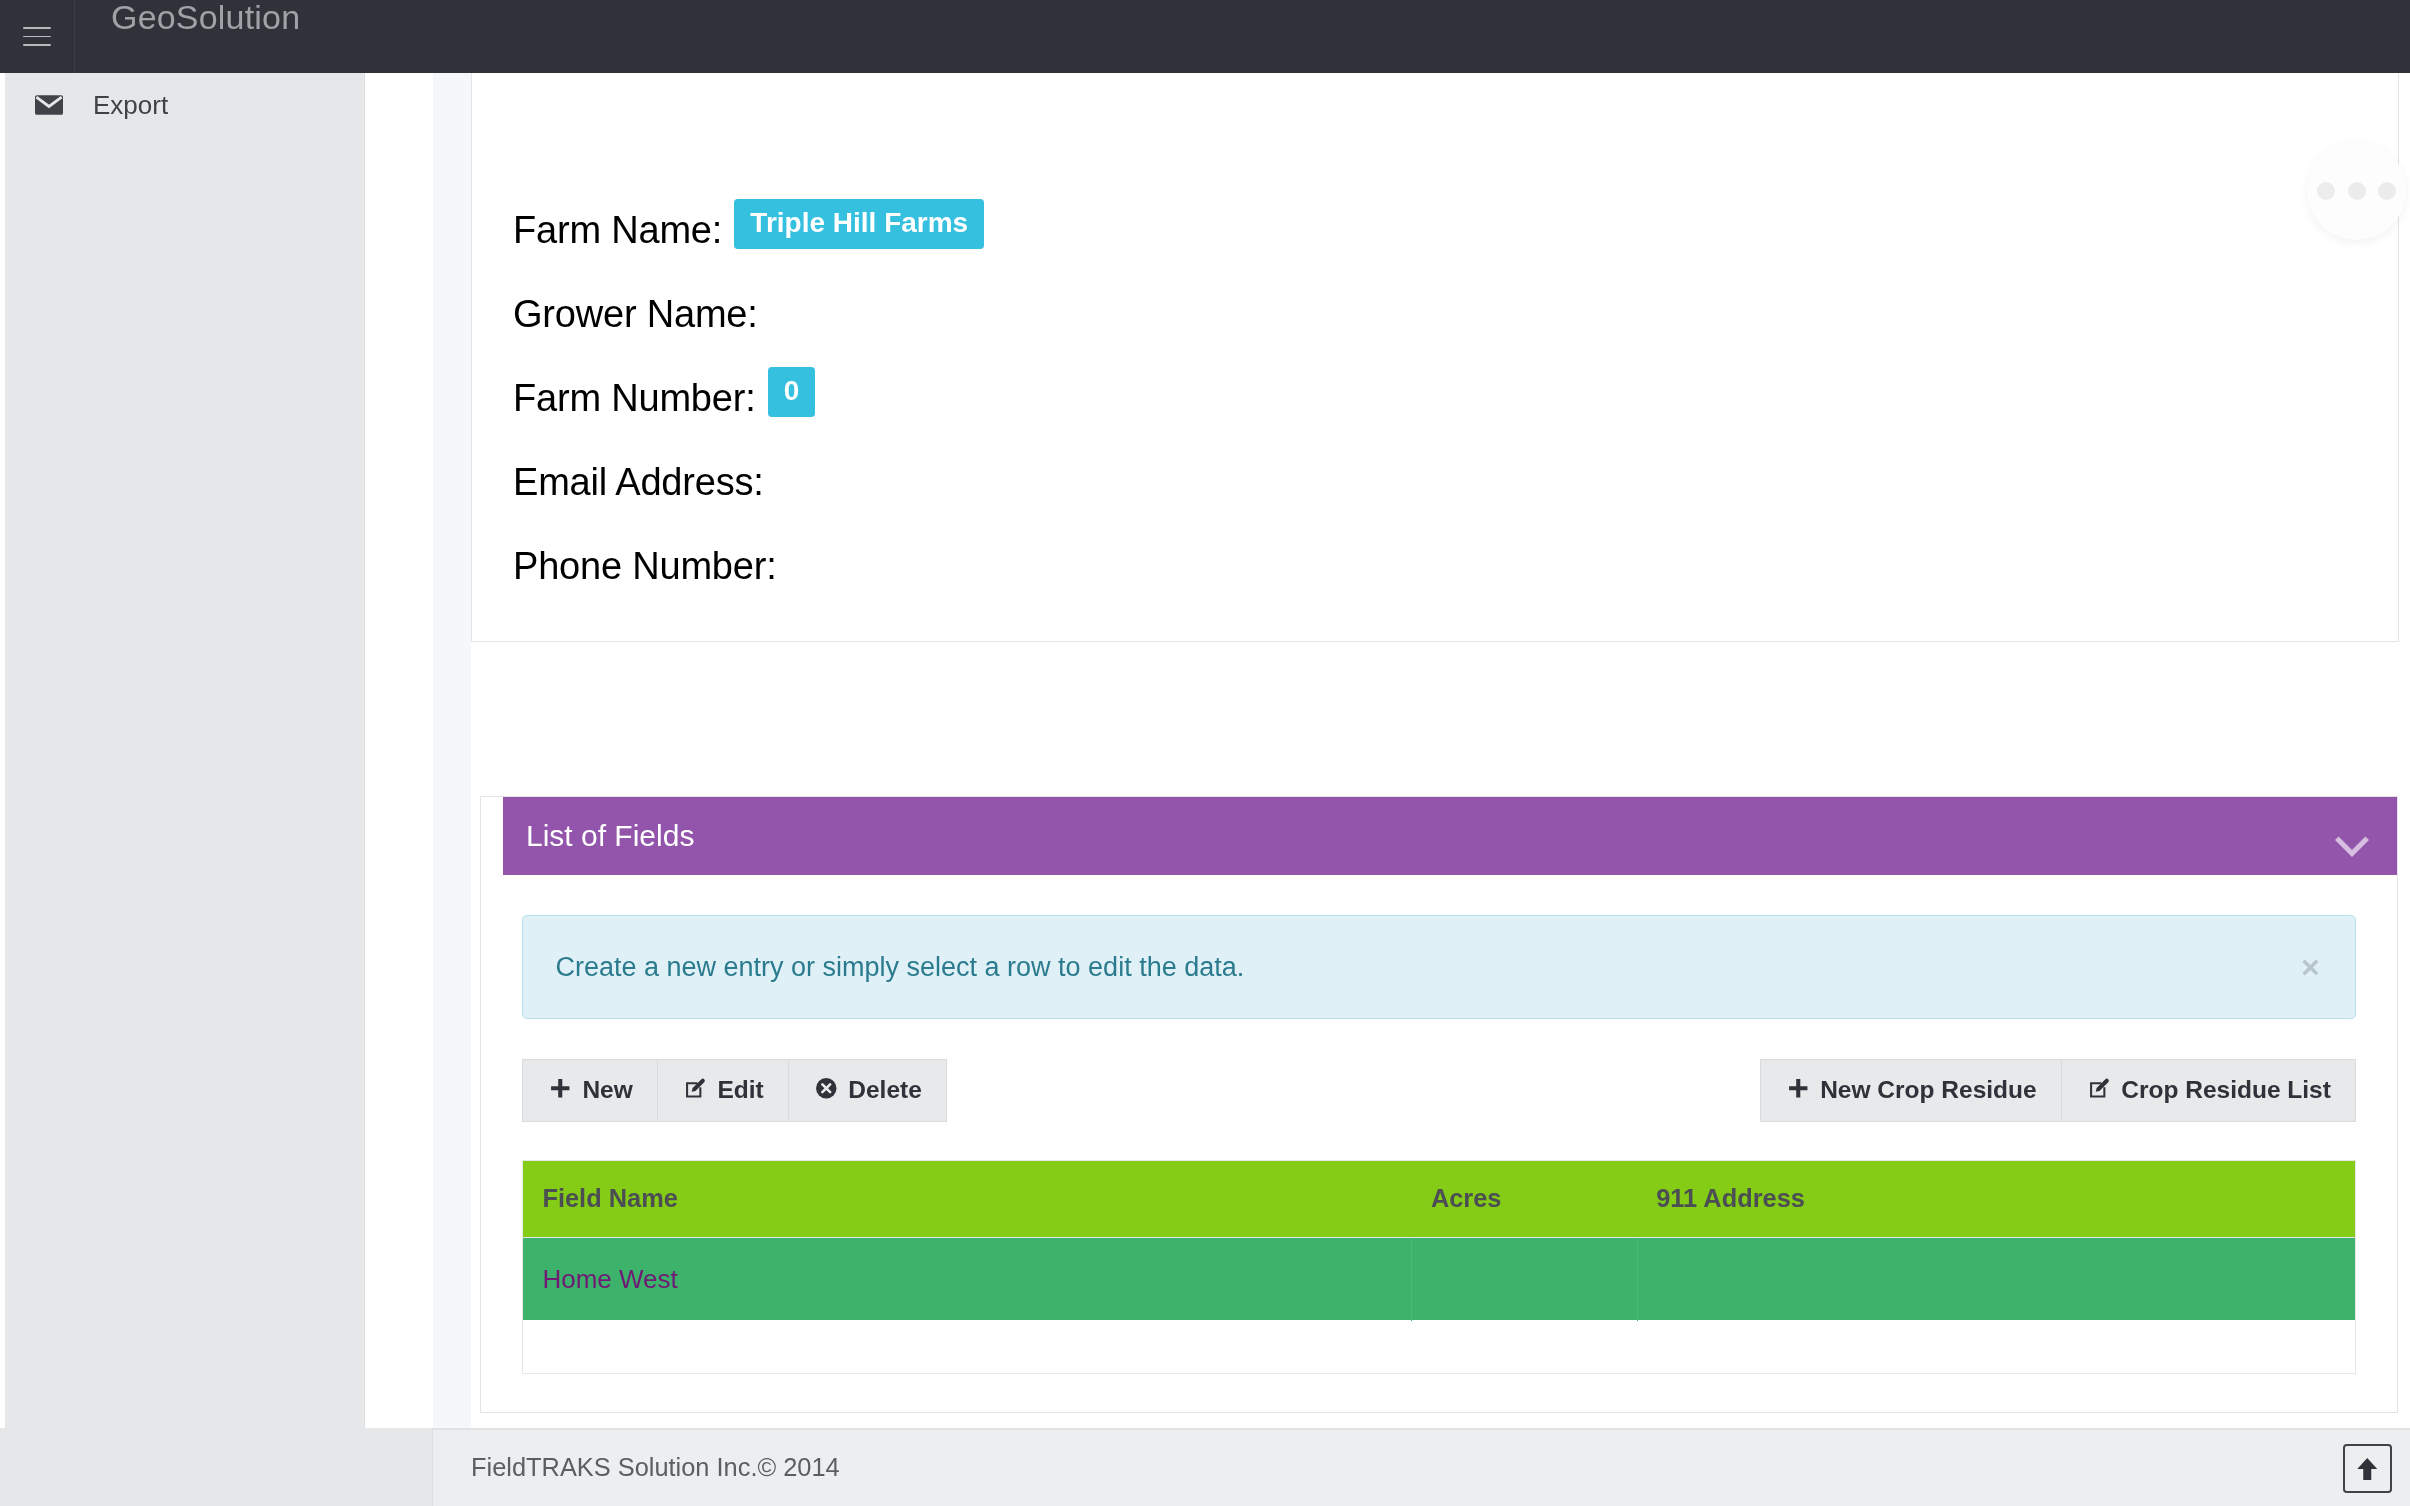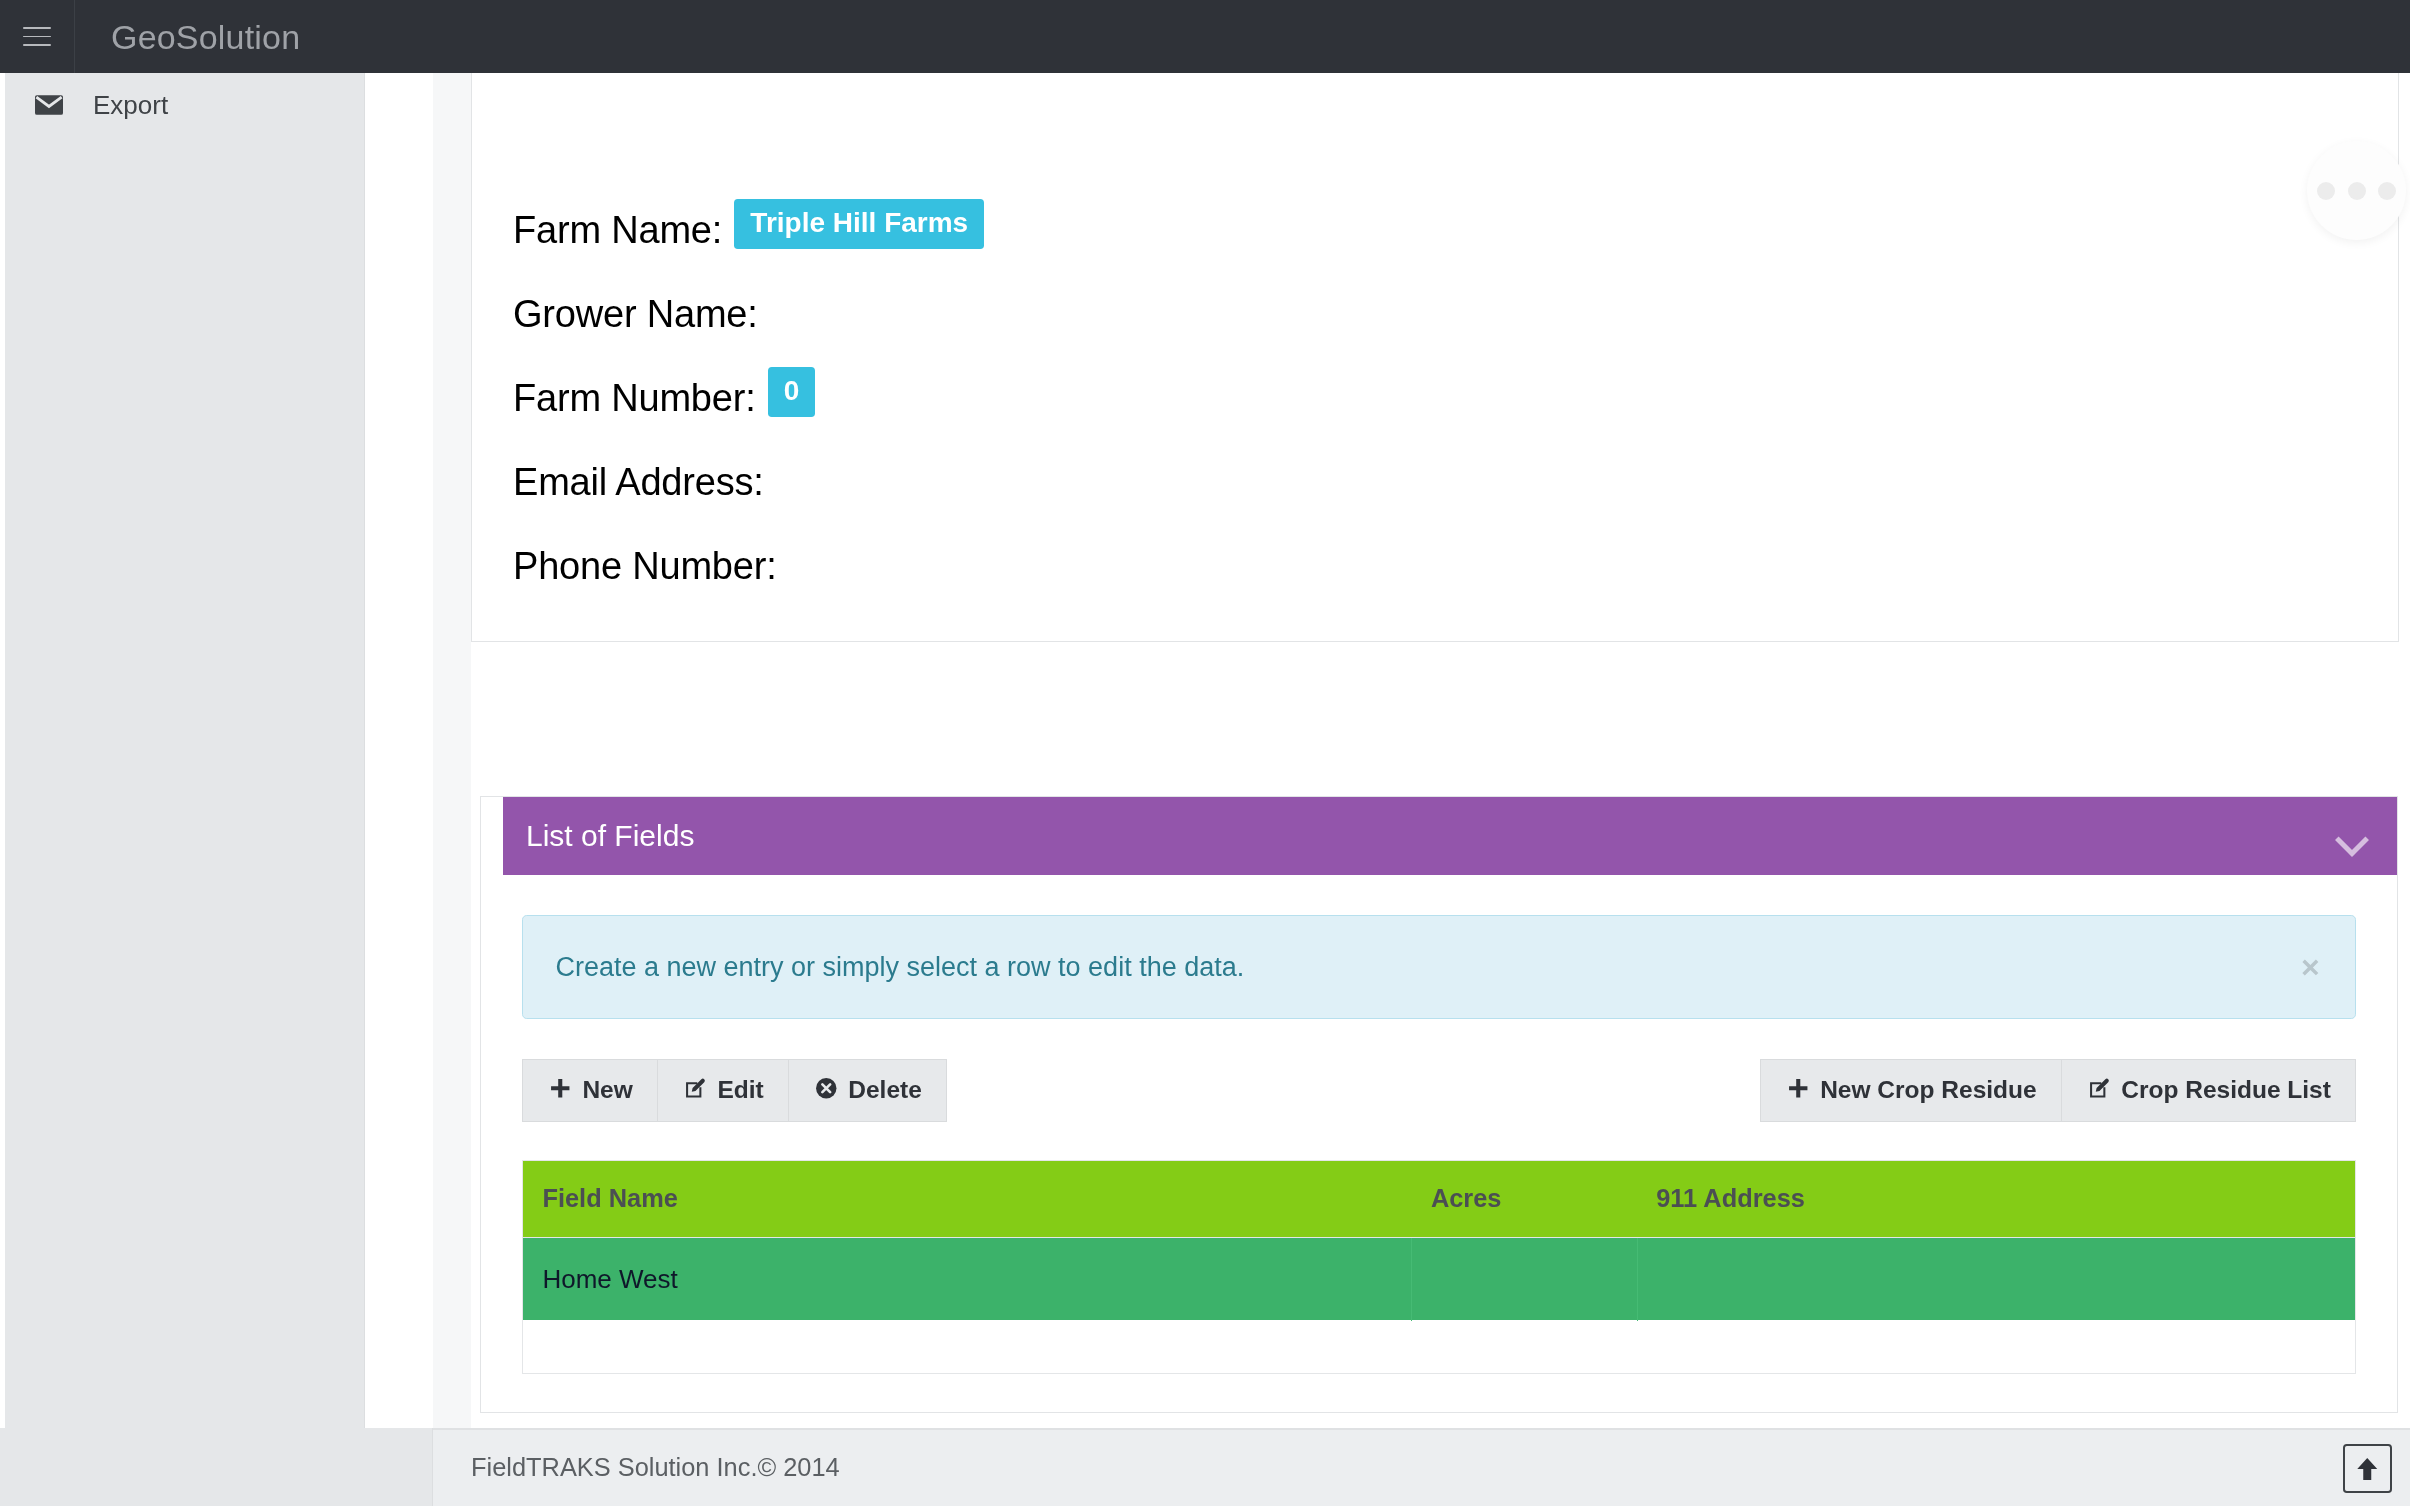--- a/index.html
+++ b/index.html
@@ -13,21 +13,20 @@
   }
 
   
   .navbar {
     position: absolute;
     top: 0; left: 0;
     width: 2411px;
     height: 73px;
     background: #2f3238;
     display: flex;
-    align-items: center;
     z-index: 50;
   }
   .nav-toggle {
     width: 75px;
     height: 73px;
     display: flex;
     align-items: center;
     justify-content: center;
     border-right: 0.9px solid #3c4046;
     cursor: pointer;
@@ -284,21 +283,21 @@
     font-size: 25.4px;
     font-weight: bold;
     color: #4b4f53;
     padding: 25.4px 0 25.4px 19px;
     border-bottom: 1.9px solid #e4e6e8;
     background: #84cc16;
     line-height: 1;
   }
   table.grid td {
     font-size: 26px;
-    color: #0f172a;
+    color: #701a75;
     padding: 28px 0 28px 19px;
     line-height: 1;
     height: 79px;
   }
   tr.row-selected td {
     background: #3cb26a;
     border-right: 0.9px solid #46bb74;
   }
   tr.row-selected td:last-child { border-right: none; }
   tr.row-empty td {

